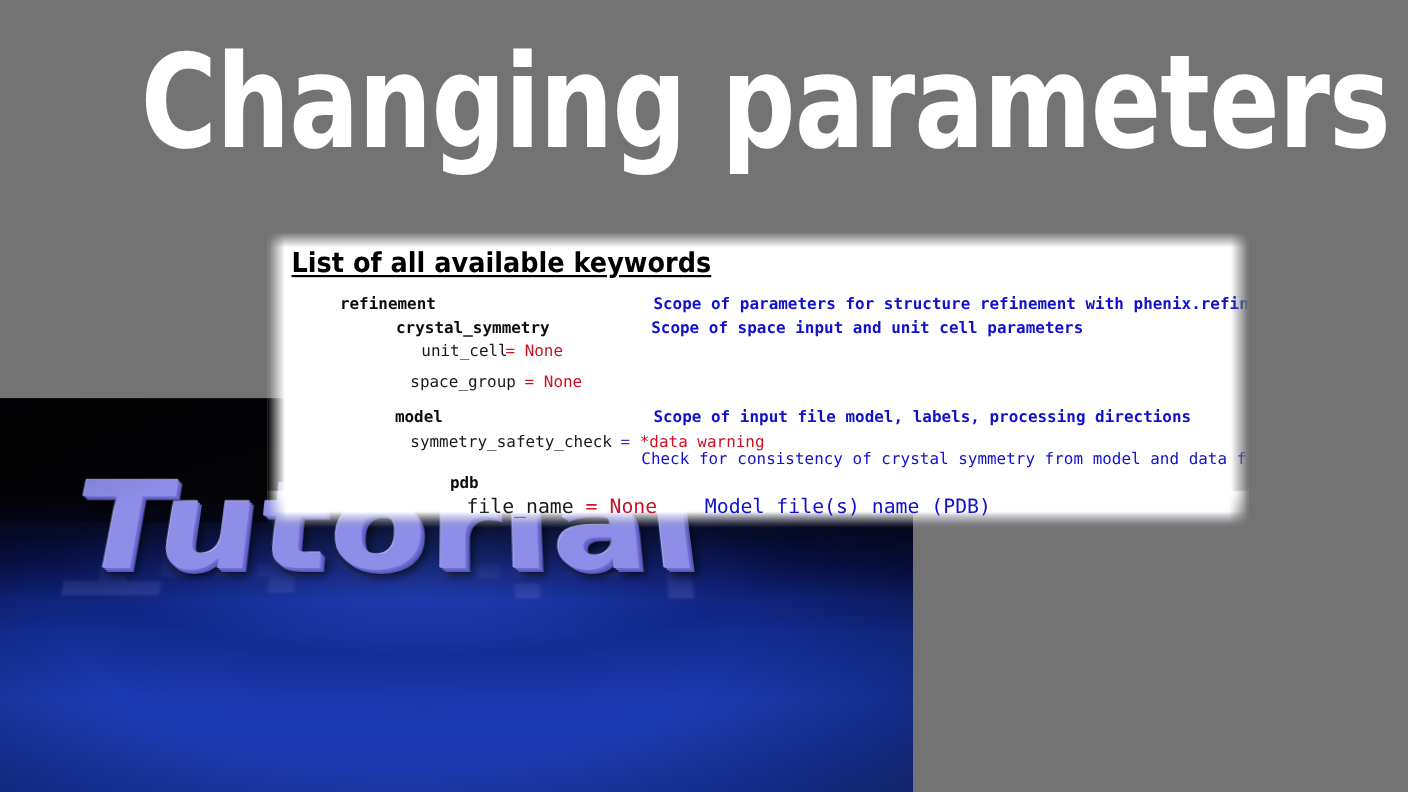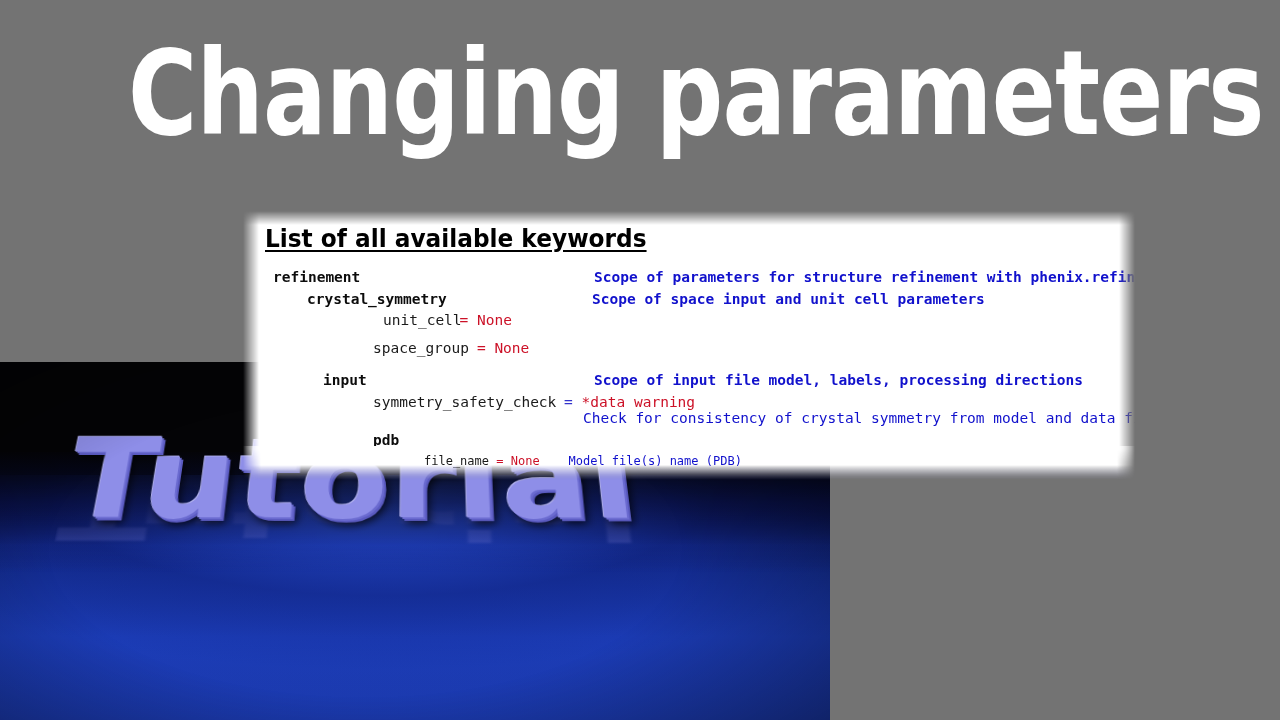--- a/index.html
+++ b/index.html
@@ -171,21 +171,21 @@
 
   .kw-line {
     position: absolute;
     font-family: "DejaVu Sans Mono", monospace;
     font-size: 14.5px;
     line-height: 16px;
     white-space: pre;
     color: #111111;
     user-select: none;
   }
-  .kw-scope   { font-weight: bold; color: #0c0c0c; }
+  .kw-scope   { font-weight: bold; color: #0c0c0c; margin-left: 36px; }
   .kw-name    { color: #1a1a1a; }
   .kw-eq-red  { color: #cc1127; }
   .kw-eq-blue { color: #3333cc; }
   .kw-val     { color: #cc1127; }
   .kw-help    { color: #1111cc; font-weight: bold; }
   .kw-help-n  { color: #1111cc; font-weight: normal; }
 
   
   #filename-strip {
     position: absolute;
@@ -202,21 +202,21 @@
        linear-gradient(to right, rgba(0,0,0,0) 0px, #000 18px, #000 calc(100% - 18px), rgba(0,0,0,0) 100%),
        linear-gradient(to bottom, #000 0%, #000 55%, rgba(0,0,0,0) 100%);
     mask-composite: intersect;
     background: linear-gradient(to bottom, #ffffff 0%, #ffffff 58%, #d9d9e4 78%, #8f8fa8 100%);
   }
   #filename-line {
     position: absolute;
     left: 181px;
     top: 7px;
     font-family: "DejaVu Sans Mono", monospace;
-    font-size: 12px;
+    font-size: 18px;
     line-height: 16px;
     white-space: pre;
     user-select: none;
   }
 </style>
 </head>
 <body>
 
 <div id="slide">
 
@@ -228,24 +228,24 @@
     <div id="tut-floor-haze"></div>
     <div id="tut-word">Tutorial</div>
     <div id="tut-vignette"></div>
   </div>
 
   <div id="keyword-panel">
     <div id="panel-inner">
       <div id="panel-heading">List of all available keywords</div>
       <div id="kw-lines">
           <div class="kw-line" style="left: 0px; top: 58px; width: 100%;"><span class="kw-scope" style="position: absolute; left: 30px;">refinement</span><span class="kw-help" style="position: absolute; left: 351px;">Scope of parameters for structure refinement with phenix.refine</span></div>
-          <div class="kw-line" style="left: 0px; top: 80px; width: 100%;"><span class="kw-scope" style="position: absolute; left: 64px;">crystal_symmetry</span><span class="kw-help" style="position: absolute; left: 349px;">Scope of space input and unit cell parameters</span></div>
+          <div class="kw-line" style="left: 0px; top: 80px; width: 100%;"><span class="kw-scope" style="position: absolute; left: 81px;">crystal_symmetry</span><span class="kw-help" style="position: absolute; left: 349px;">Scope of space input and unit cell parameters</span></div>
           <div class="kw-line" style="left: 0px; top: 101px; width: 100%;"><span class="kw-name" style="position: absolute; left: 140px;">unit_cell</span><span style="position: absolute; left: 216.48px;"><span class="kw-eq-red">= </span><span class="kw-val">None</span></span></div>
           <div class="kw-line" style="left: 0px; top: 129px; width: 100%;"><span class="kw-name" style="position: absolute; left: 130px;">space_group</span><span style="position: absolute; left: 233.92px;"><span class="kw-eq-red">= </span><span class="kw-val">None</span></span></div>
-          <div class="kw-line" style="left: 0px; top: 161px; width: 100%;"><span class="kw-scope" style="position: absolute; left: 80px;">input</span><span class="kw-help" style="position: absolute; left: 351px;">Scope of input file model, labels, processing directions</span></div>
+          <div class="kw-line" style="left: 0px; top: 161px; width: 100%;"><span class="kw-scope" style="position: absolute; left: 80px;">model</span><span class="kw-help" style="position: absolute; left: 351px;">Scope of input file model, labels, processing directions</span></div>
           <div class="kw-line" style="left: 0px; top: 183px; width: 100%;"><span class="kw-name" style="position: absolute; left: 130px;">symmetry_safety_check</span><span style="position: absolute; left: 321.12px;"><span class="kw-eq-blue">= </span><span class="kw-val">*data warning</span></span></div>
           <div class="kw-line" style="left: 0px; top: 199px; width: 100%;"><span class="kw-help-n" style="position: absolute; left: 340px;">Check for consistency of crystal symmetry from model and data files</span></div>
           <div class="kw-line" style="left: 0px; top: 221px; width: 100%;"><span class="kw-scope" style="position: absolute; left: 130px;">pdb</span></div>
         </div>
     </div>
   </div>
 
   <div id="filename-strip">
     <div id="filename-line"><span class="kw-name">file_name </span><span class="kw-eq-red">= </span><span class="kw-val">None    </span><span class="kw-help-n">Model file(s) name (PDB)</span></div>
   </div>

